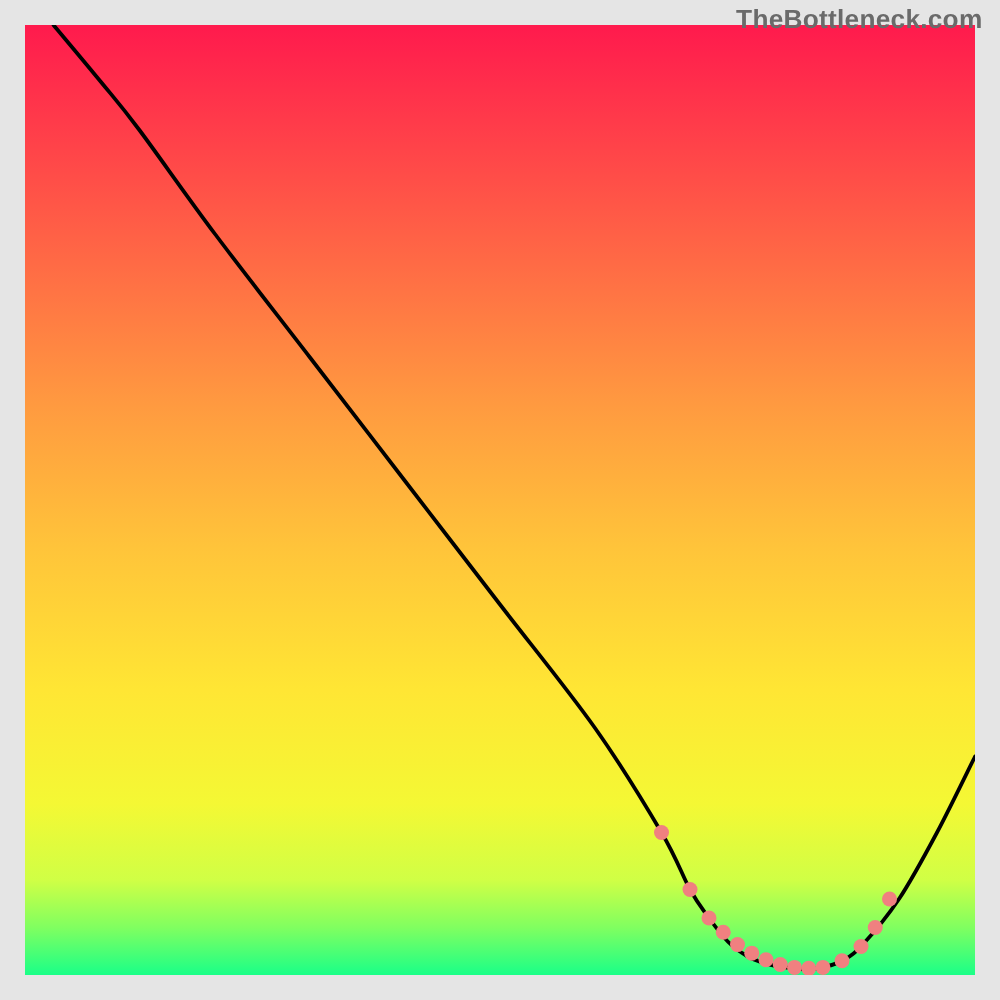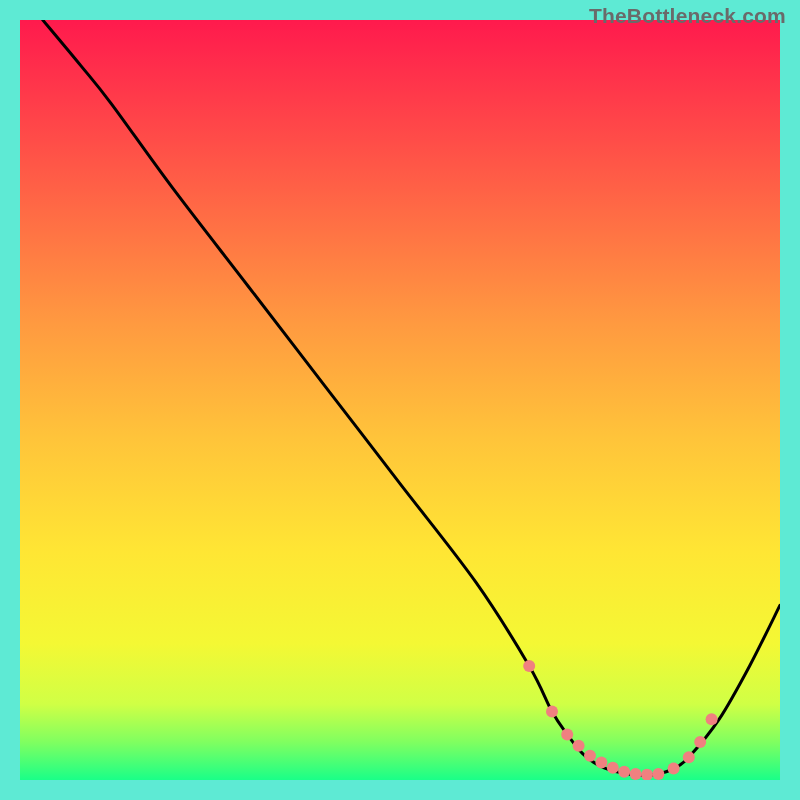--- a/index.html
+++ b/index.html
@@ -9,21 +9,21 @@
     height: 800px;
     background: #000;
     overflow: hidden;
   }
   .frame {
     position: absolute;
     left: 0;
     top: 0;
     width: 800px;
     height: 800px;
-    background: #5eead4;
+    background: #e5e5e5;
   }
   .plot-area {
     position: absolute;
     left: 20px;
     top: 20px;
     width: 760px;
     height: 760px;
   }
   .watermark {
     position: absolute;

